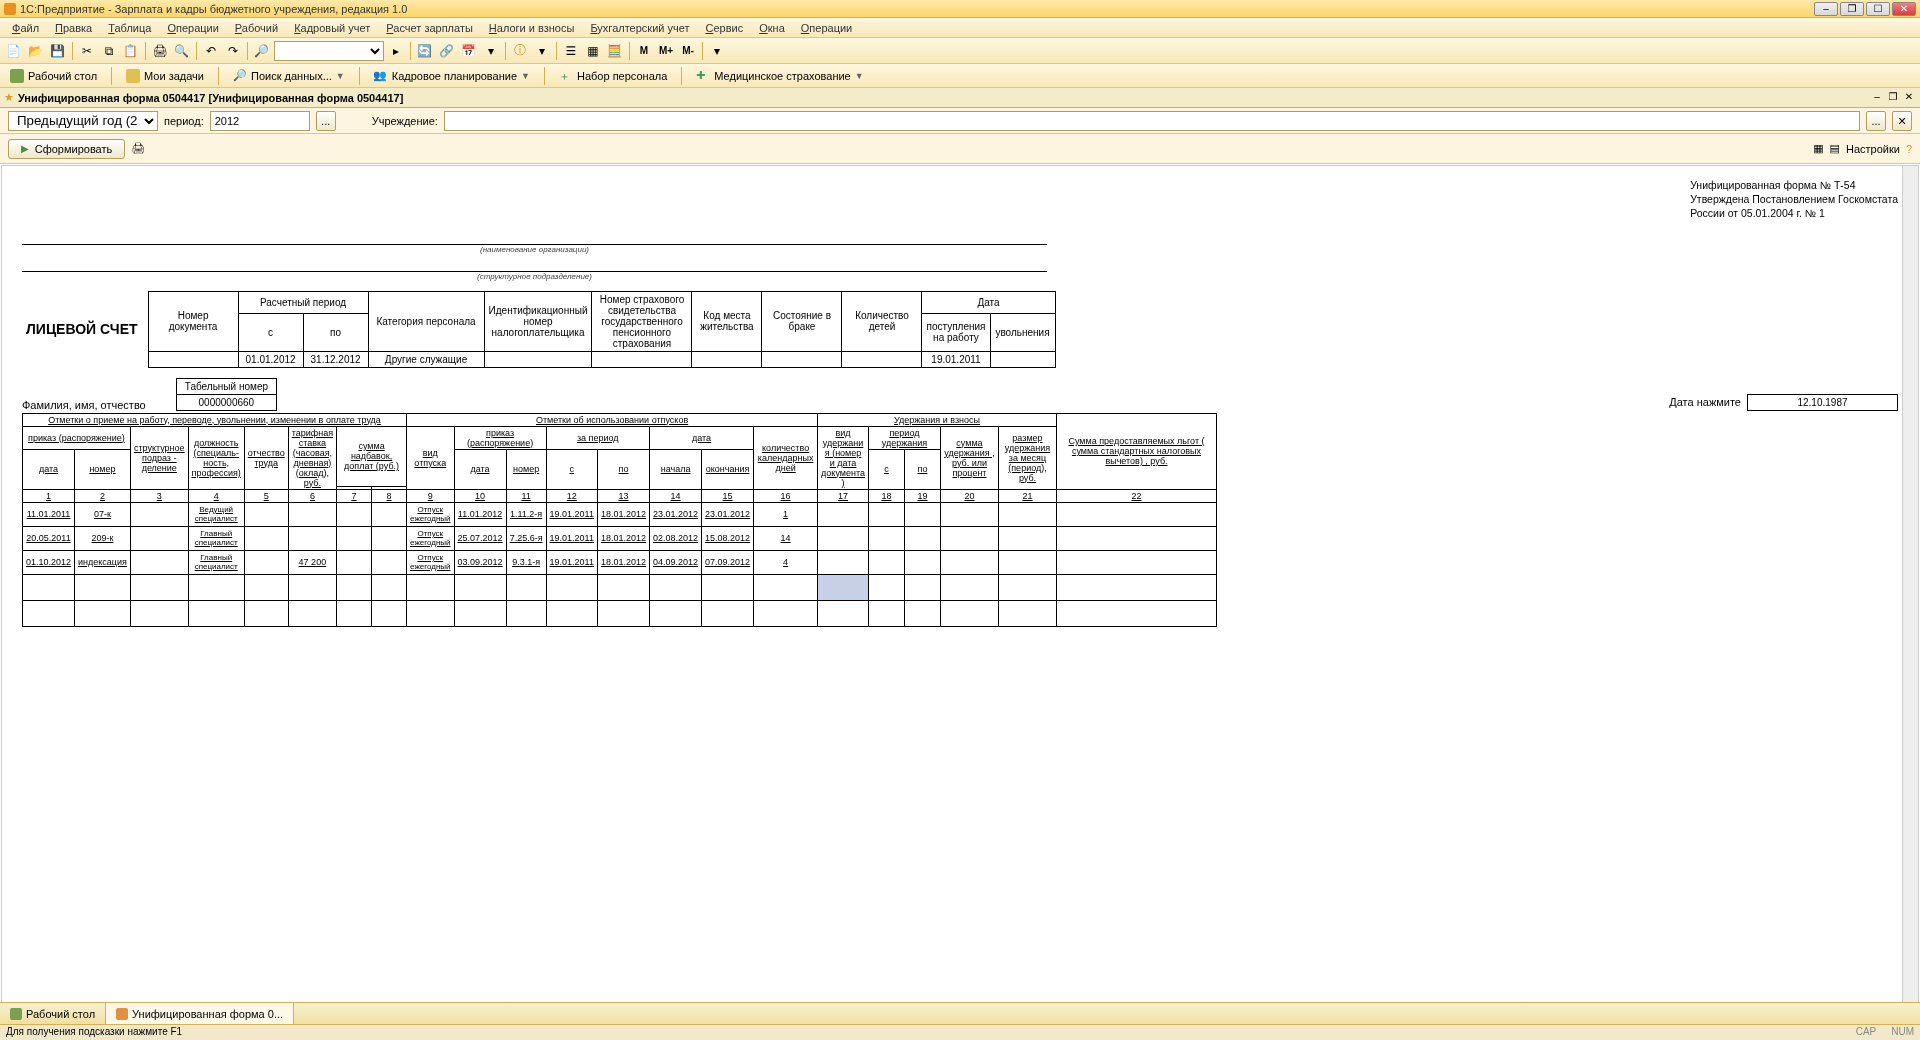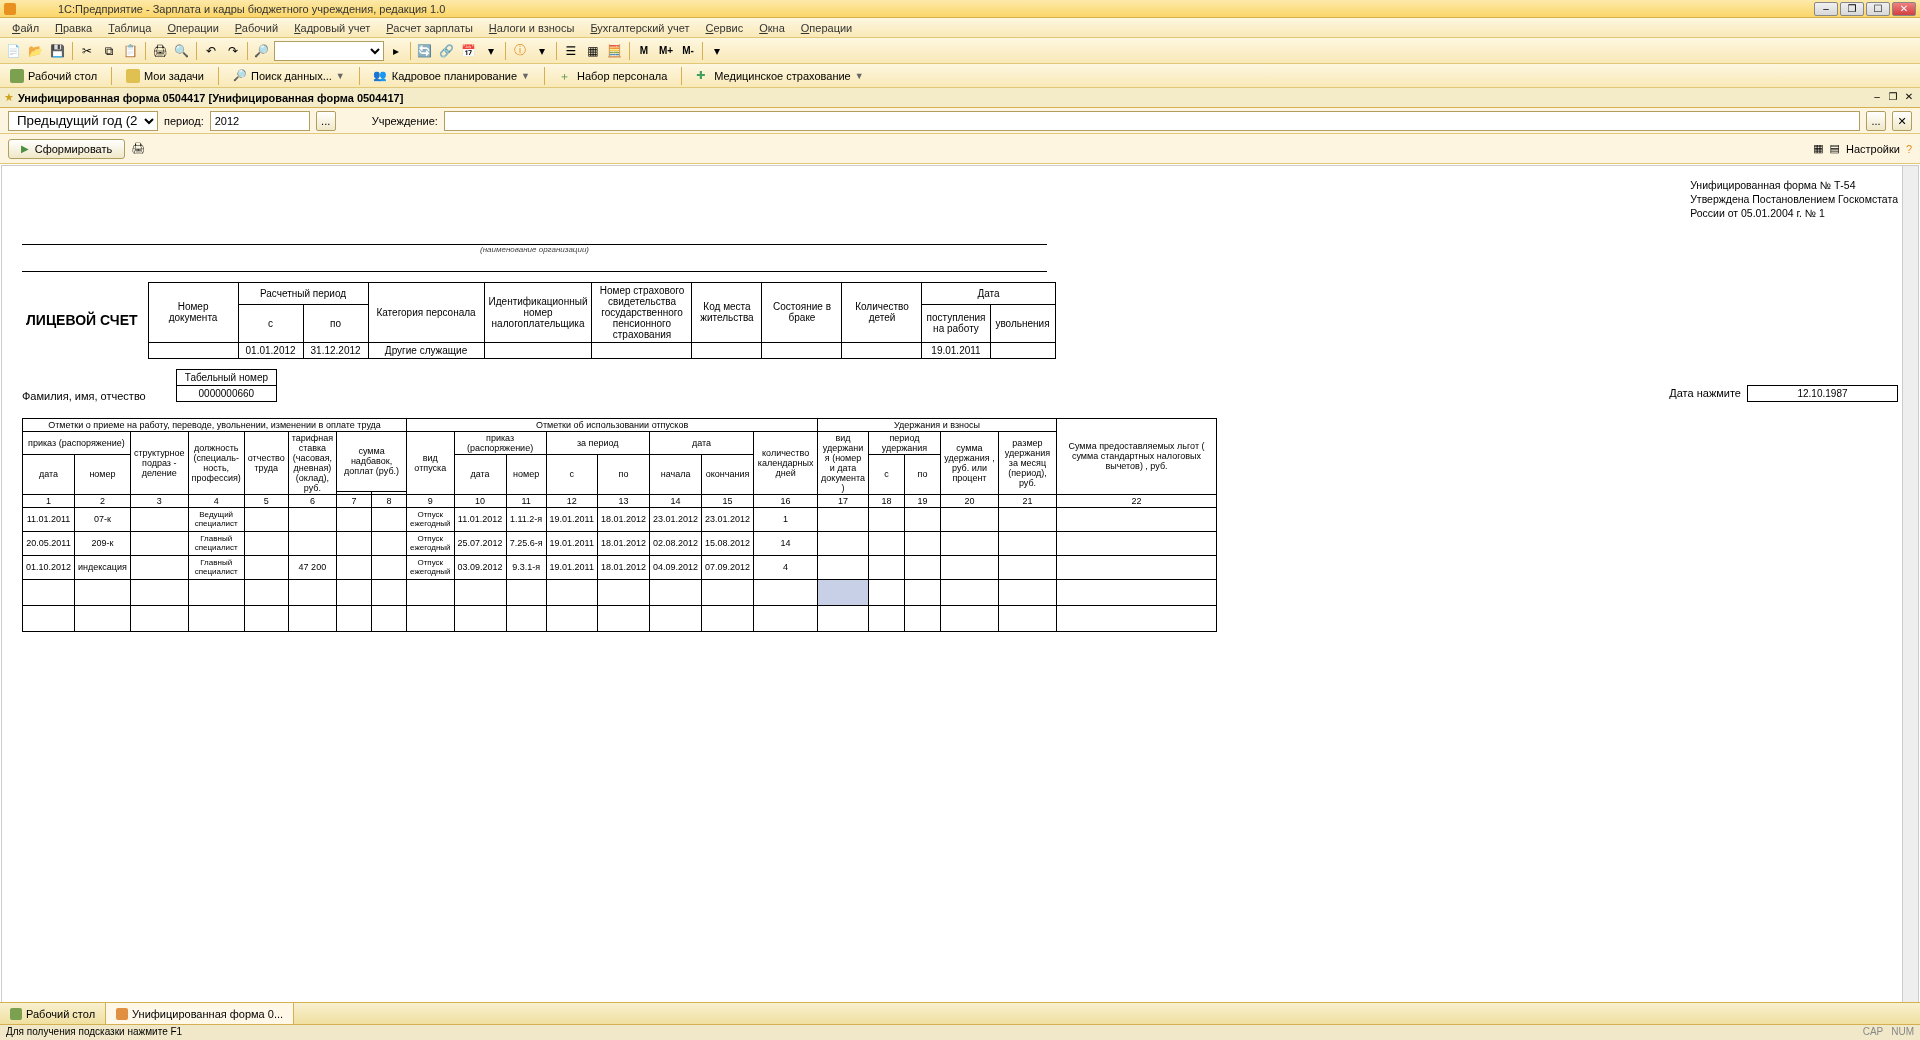--- a/index.html
+++ b/index.html
@@ -1,21 +1,21 @@
 <!DOCTYPE html>
 <html><head>
 <meta charset="utf-8">
 <style>
 * { box-sizing: border-box; margin: 0; padding: 0; }
 body { font-family: Tahoma, Arial, sans-serif; font-size: 11px; background: #fff; overflow: hidden; height: 1040px; width: 1920px; }
 
 
 .titlebar { background: linear-gradient(#fde9a9, #fbd668); height: 18px; display: flex; align-items: center; padding: 0 4px; border-bottom: 1px solid #d4b050; }
 .titlebar .app-icon { width: 12px; height: 12px; background: #e89020; border-radius: 2px; margin-right: 4px; }
-.titlebar .title-text { font-size: 11px; color: #333; flex: 1; margin-left: 38px; }
+.titlebar .title-text { font-size: 11px; color: #333; flex: 1; }
 .titlebar .win-btns { display: flex; gap: 2px; }
 .titlebar .win-btn { width: 24px; height: 14px; background: linear-gradient(#f0f0f0,#d8d8d8); border: 1px solid #888; border-radius: 2px; font-size: 10px; text-align: center; line-height: 12px; cursor: pointer; }
 .titlebar .win-btn.close { background: linear-gradient(#f08080,#d04040); color: #fff; }
 
 
 .menubar { background: linear-gradient(#fef7e0,#f9e9b8); height: 20px; display: flex; align-items: center; border-bottom: 1px solid #e0c878; padding: 0 4px; }
 .menubar .menu-item { padding: 2px 8px; cursor: pointer; font-size: 11px; color: #333; }
 .menubar .menu-item:first-letter { text-decoration: underline; }
 
 
@@ -64,38 +64,38 @@
 .orgline-cap { text-align: center; font-size: 8px; font-style: italic; color: #444; }
 
 .maint { border-collapse: collapse; font-size: 10px; margin-top: 10px; clear: both; }
 .maint td, .maint th { border: 1px solid #000; padding: 2px 4px; text-align: center; vertical-align: middle; }
 .maint .title-big { font-size: 14px; font-weight: bold; border: none; padding-right: 10px; }
 
 .tabnum { margin-top: 10px; }
 .tabnum table { border-collapse: collapse; font-size: 10px; }
 .tabnum td { border: 1px solid #000; padding: 2px 8px; text-align: center; }
 
-.gridT { border-collapse: collapse; font-size: 9px; margin-top: 16px; width: auto; }
+.gridT { border-collapse: collapse; font-size: 9px; margin-top: 2px; width: auto; text-decoration: underline; }
 .gridT td, .gridT th { border: 1px solid #000; padding: 1px 3px; text-align: center; vertical-align: middle; }
 .gridT th { font-weight: normal; }
 .gridT .w-date { width: 50px; }
 .gridT .w-num { width: 40px; }
 .gridT .data td { height: 24px; }
 .gridT .empty td { height: 26px; }
 .gridT .sel { background: #c8d0e8; }
 
 
 .btabs { position: absolute; left: 0; right: 0; bottom: 16px; height: 22px; background: linear-gradient(#f8f0d0,#f0e0a0); border-top: 1px solid #d4b050; display: flex; align-items: stretch; }
 .btabs .btab { padding: 3px 10px; border-right: 1px solid #d4b050; font-size: 11px; cursor: pointer; display: flex; align-items: center; gap: 4px; }
 .btabs .btab.active { background: #fff8e8; }
 .btabs .btab .bicon { width: 12px; height: 12px; background: #7aa050; border-radius: 2px; }
 
 
 .statusbar { position: absolute; left: 0; right: 0; bottom: 0; height: 16px; background: #f0e8c8; border-top: 1px solid #d4b050; font-size: 10px; padding: 1px 6px; display: flex; }
-.statusbar .st-right { margin-left: auto; display: flex; gap: 8px; color: #888; text-align: right; }
+.statusbar .st-right { margin-left: auto; display: flex; gap: 15px; color: #888; text-align: right; }
 
 
 .hscroll { position: absolute; bottom: 0; left: 0; right: 16px; height: 16px; background: #eee; border-top: 1px solid #ccc; }
 .vscroll { position: absolute; top: 0; bottom: 16px; right: 0; width: 16px; background: #eee; border-left: 1px solid #ccc; }
 </style>
 </head>
 <body>
 
 <div class="titlebar">
   <div class="app-icon"></div>
@@ -239,20 +239,21 @@
   <div class="docbody">
     <div class="hdr-right">
       <div>Унифицированная форма № Т-54</div>
       <div>Утверждена Постановлением Госкомстата</div>
       <div>России от 05.01.2004 г. № 1</div>
     </div>
     <div style="clear:both"></div>
     <div class="orgline" style="width:1025px"></div>
     <div class="orgline-cap" style="width:1025px">(наименование организации)</div>
     <div class="orgline" style="width:1025px;margin-top:4px"></div>
+    <div class="orgline-cap" style="width:1025px">(структурное подразделение)</div>
 
     <table class="maint">
       <tbody>
           <tr>
         <td rowspan="3" class="title-big">ЛИЦЕВОЙ СЧЕТ</td>
         <td rowspan="2" style="width:90px">Номер документа</td>
         <td colspan="2" style="width:130px">Расчетный период</td>
         <td rowspan="2" style="width:116px">Категория персонала</td>
         <td rowspan="2" style="width:100px">Идентификационный номер налогоплательщика</td>
         <td rowspan="2" style="width:100px">Номер страхового свидетельства государственного пенсионного страхования</td>

